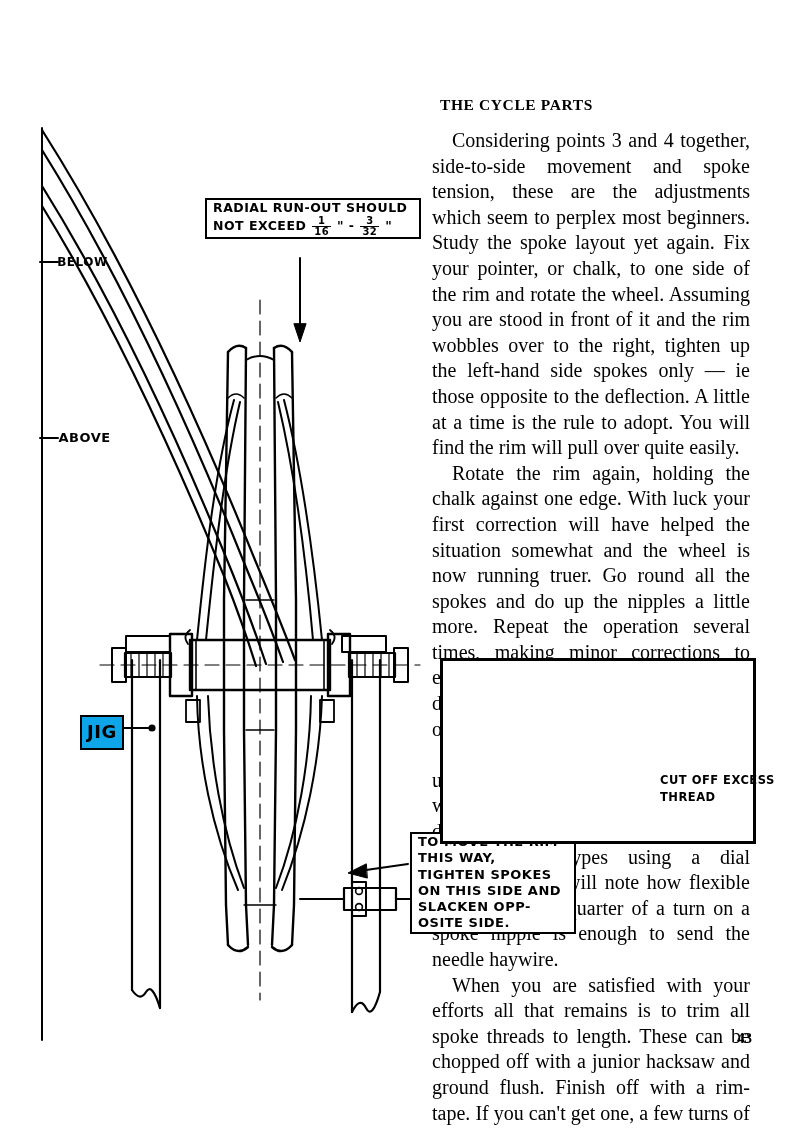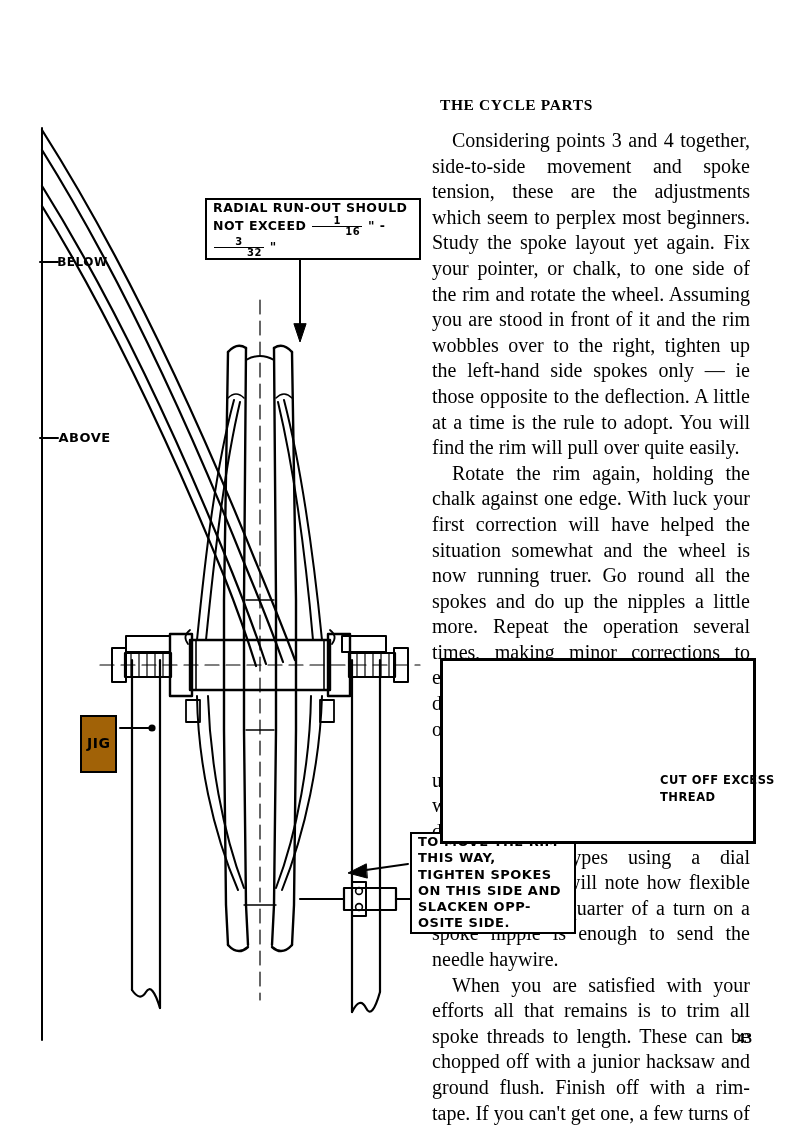--- a/index.html
+++ b/index.html
@@ -52,25 +52,25 @@
   .callout{
     position:absolute;
     border:2px solid #000;
     background:#fff;
     padding:0 6px;
     font-size:12.5px;
   }
   #callout-radial{left:205px;top:198px;width:200px;}
   #callout-radial .frac{display:inline-block;vertical-align:middle;text-align:center;font-size:10px;line-height:1;margin:0 1px;}
   #callout-radial .frac .num{display:block;border-bottom:1.6px solid #000;padding:0 2px;}
-  #callout-radial .frac .den{display:block;padding:0 2px;margin-left:31px;}
+  #callout-radial .frac .den{display:block;padding:0 2px;}
   #callout-move{left:410px;top:832px;width:150px;font-size:13px;}
   #label-below{position:absolute;left:40px;top:255px;font-size:12px;}
   #label-above{position:absolute;left:40px;top:430px;font-size:13px;}
-  #label-jig{position:absolute;left:80px;top:715px;font-size:14px;border:2px solid #000;padding:18px 5px;background:#a16207;}
+  #label-jig{position:absolute;left:80px;top:715px;font-size:18px;border:2px solid #000;padding:4px 5px;background:#0ea5e9;}
   #label-cutoff{position:absolute;left:660px;top:772px;font-size:11.5px;line-height:1.5;}
   .inset-frame{
     position:absolute;left:440px;top:658px;width:310px;height:180px;
     border:3px solid #000;background:#fff;
   }
 </style>
 </head>
 <body>
 
 <div class="page">

